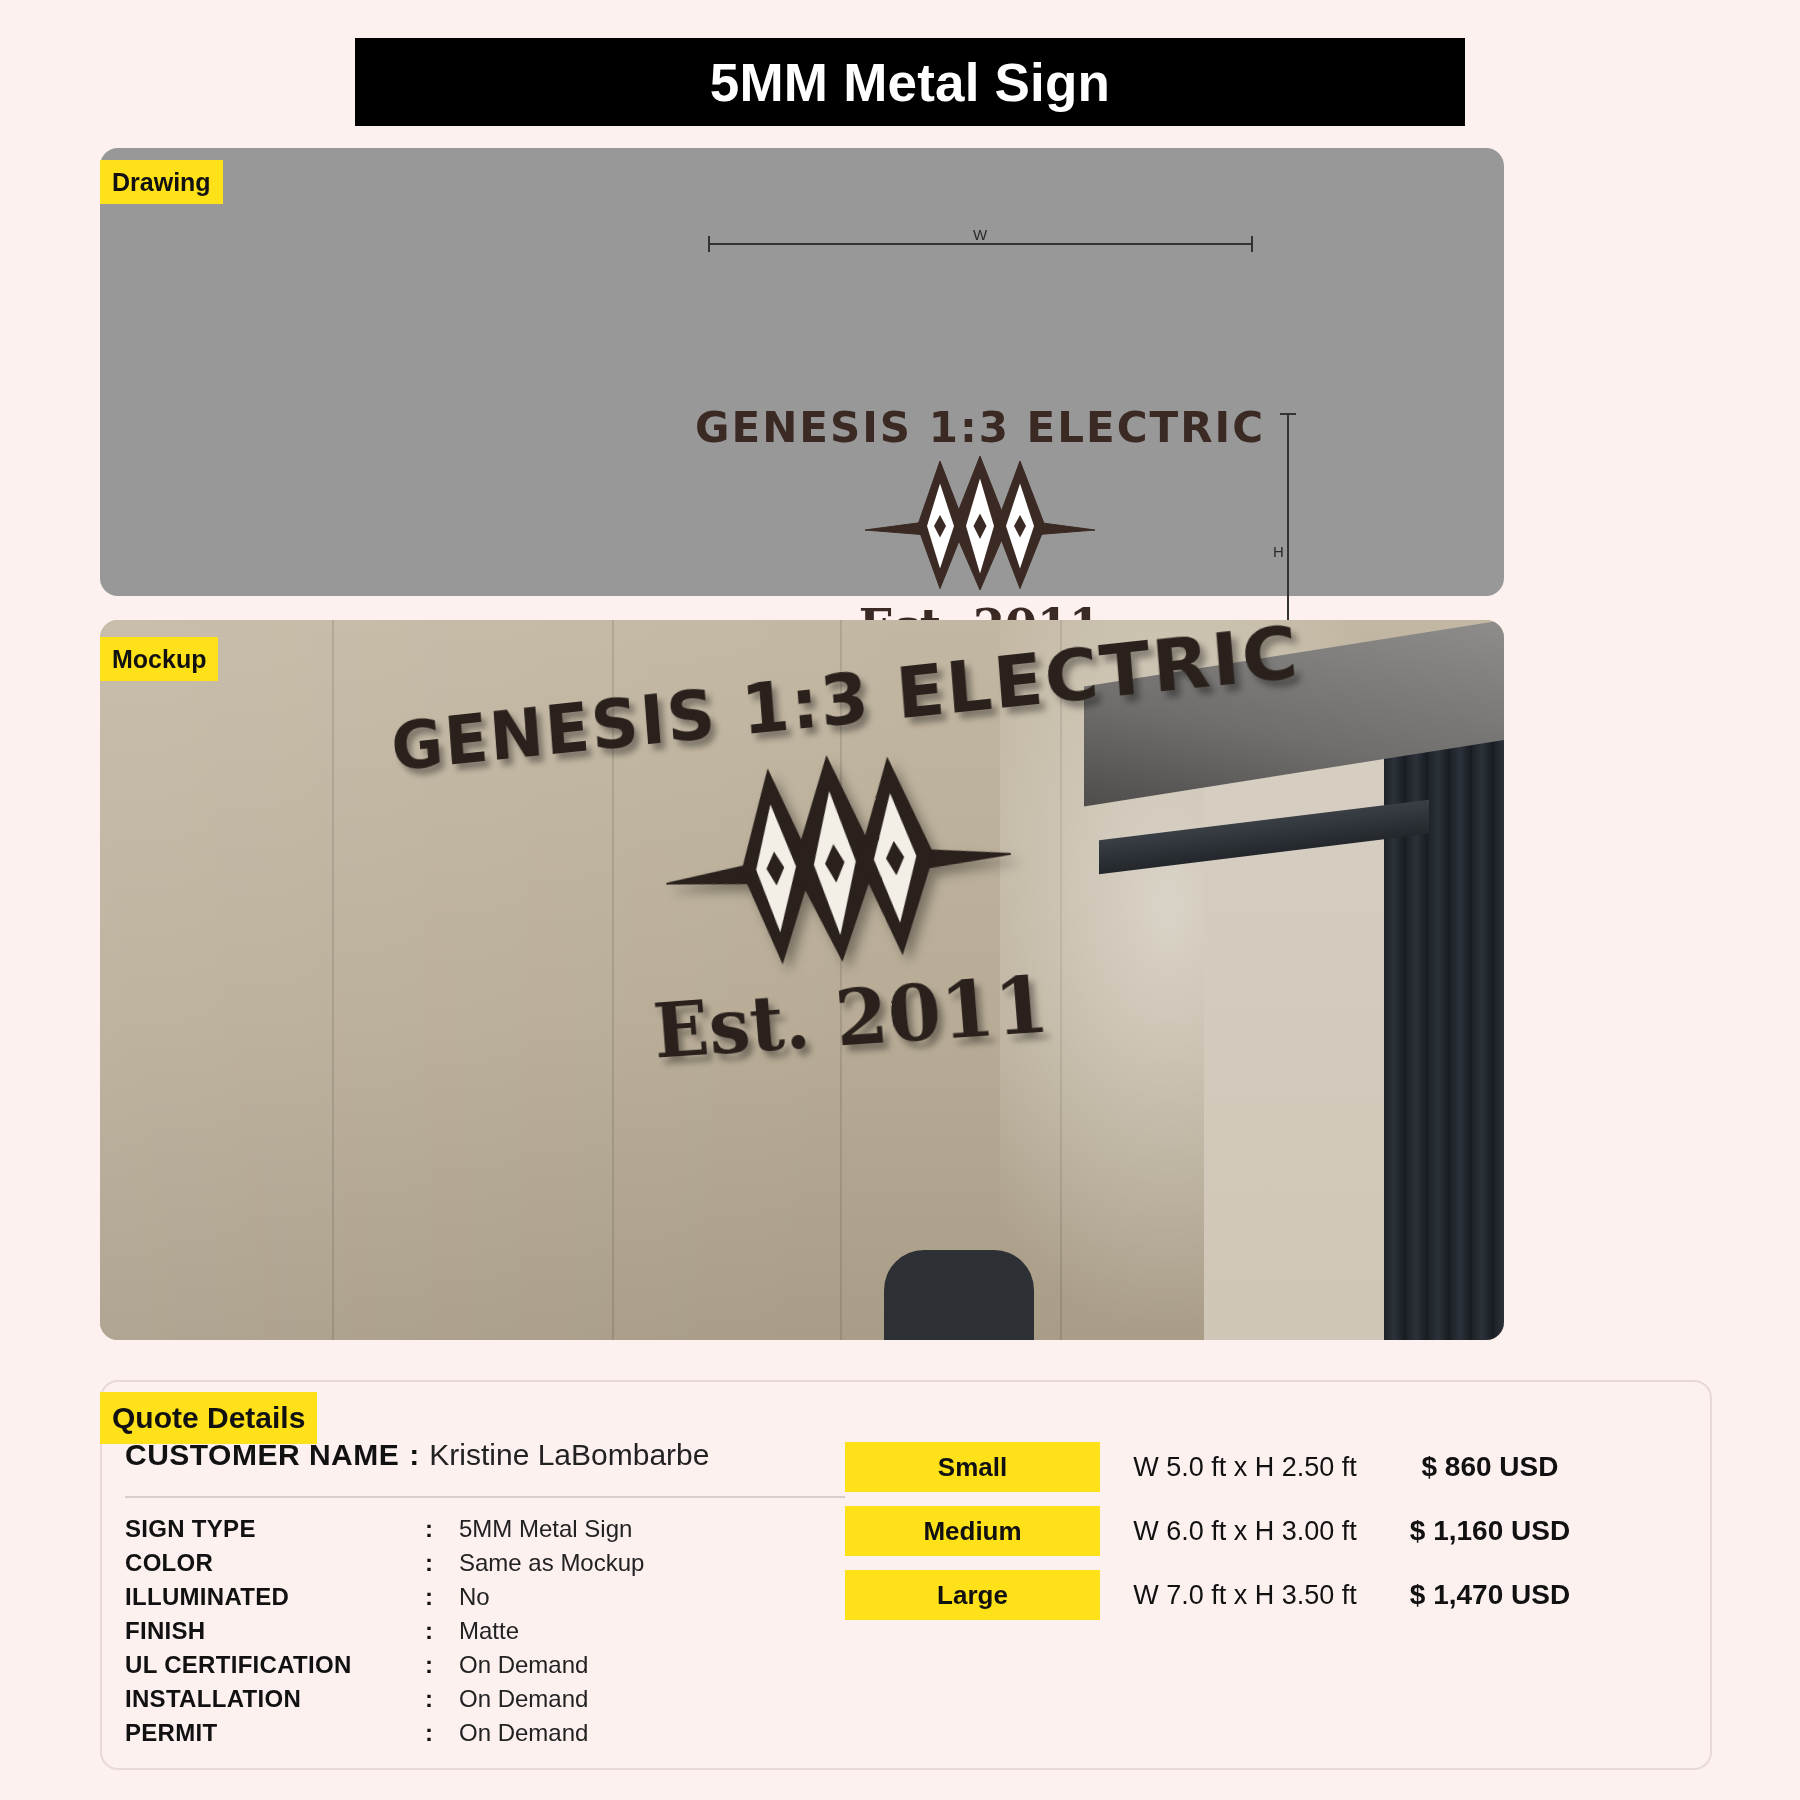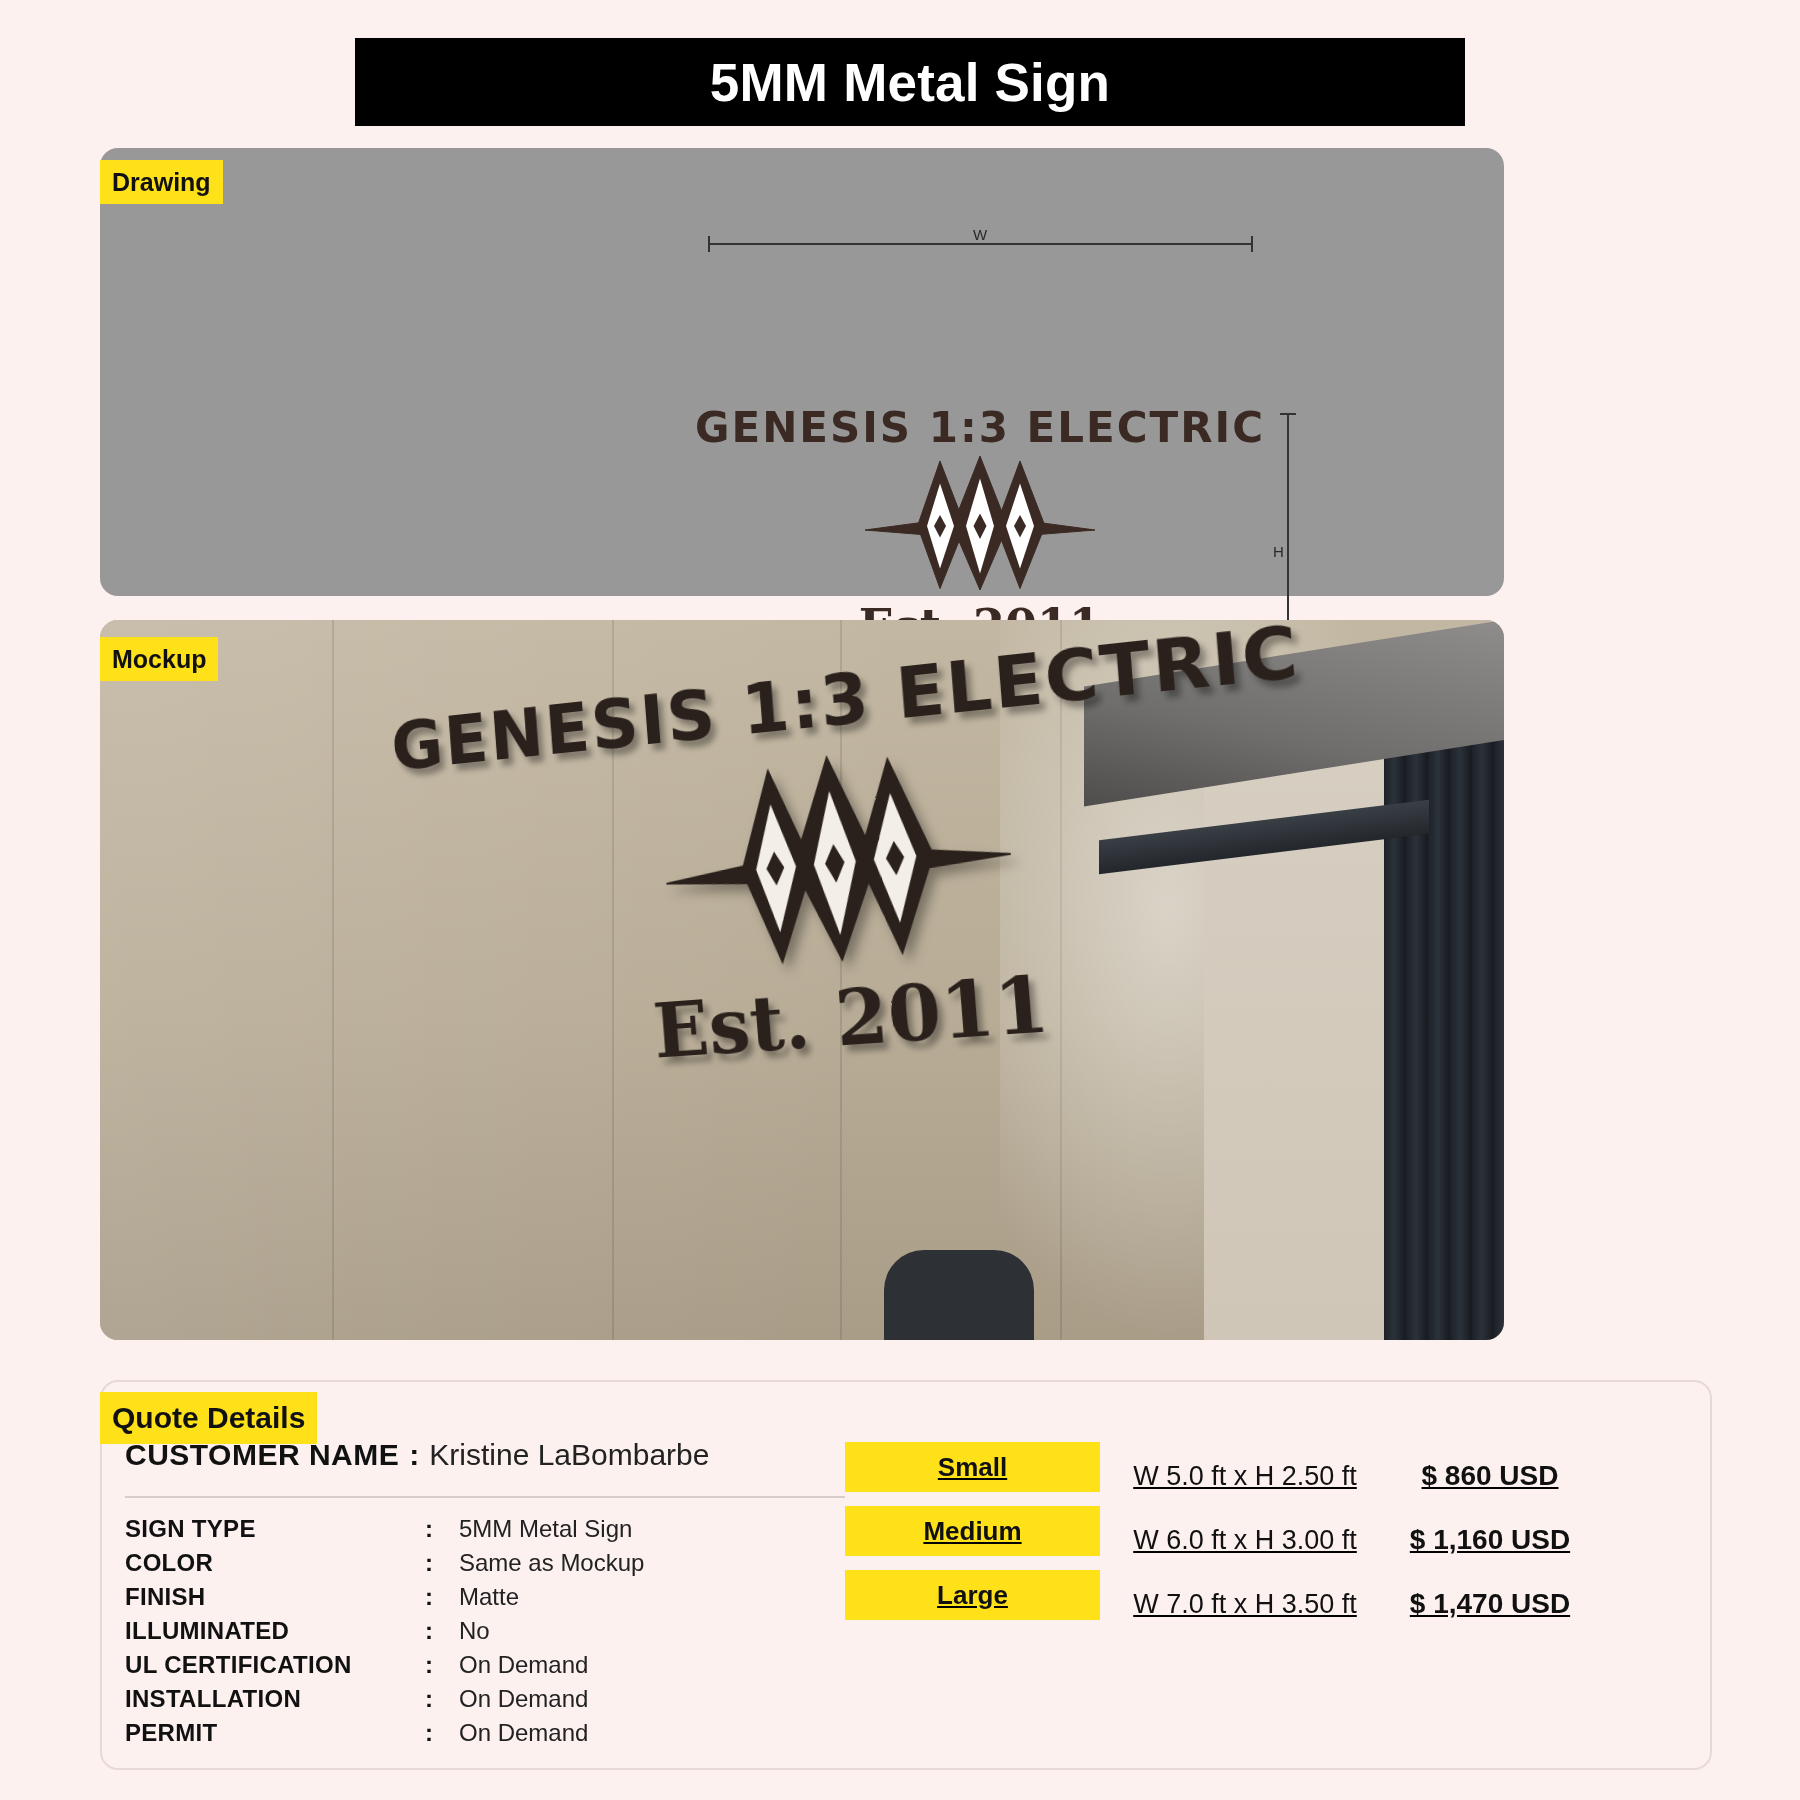--- a/index.html
+++ b/index.html
@@ -235,21 +235,21 @@
     display: flex;
     background: #000;
     color: #fff;
     height: 60px;
     align-items: center;
   }
   .ph-1 { width: 255px; text-align: center; font-size: 27px; font-weight: bold; letter-spacing: 1px; }
   .ph-2 { width: 290px; text-align: center; font-size: 27px; font-weight: bold; letter-spacing: 1px; }
   .ph-3 { width: 200px; text-align: center; font-size: 27px; font-weight: bold; letter-spacing: 1px; }
 
-  .price-row { display: flex; align-items: flex-end; margin-top: 14px; height: 50px; text-decoration: underline; }
+  .price-row { display: flex; align-items: center; margin-top: 14px; height: 50px; }
   .pr-size {
     width: 255px; height: 50px;
     background: #ffe11a;
     display: flex; align-items: center; justify-content: center;
     font-size: 26px; font-weight: bold; color: #111;
   }
   .pr-dim {
     width: 290px; text-align: center; font-size: 27px; color: #111;
   }
   .pr-price {
@@ -369,28 +369,28 @@
           <td class="spec-key">SIGN TYPE</td>
           <td class="spec-colon">:</td>
           <td class="spec-val">5MM Metal Sign</td>
         </tr>
         <tr>
           <td class="spec-key">COLOR</td>
           <td class="spec-colon">:</td>
           <td class="spec-val">Same as Mockup</td>
         </tr>
         <tr>
+          <td class="spec-key">ILLUMINATED</td>
+          <td class="spec-colon">:</td>
+          <td class="spec-val">No</td>
+        </tr>
+        <tr>
           <td class="spec-key">FINISH</td>
           <td class="spec-colon">:</td>
           <td class="spec-val">Matte</td>
-        </tr>
-        <tr>
-          <td class="spec-key">ILLUMINATED</td>
-          <td class="spec-colon">:</td>
-          <td class="spec-val">No</td>
         </tr>
         <tr>
           <td class="spec-key">UL CERTIFICATION</td>
           <td class="spec-colon">:</td>
           <td class="spec-val">On Demand</td>
         </tr>
         <tr>
           <td class="spec-key">INSTALLATION</td>
           <td class="spec-colon">:</td>
           <td class="spec-val">On Demand</td>

